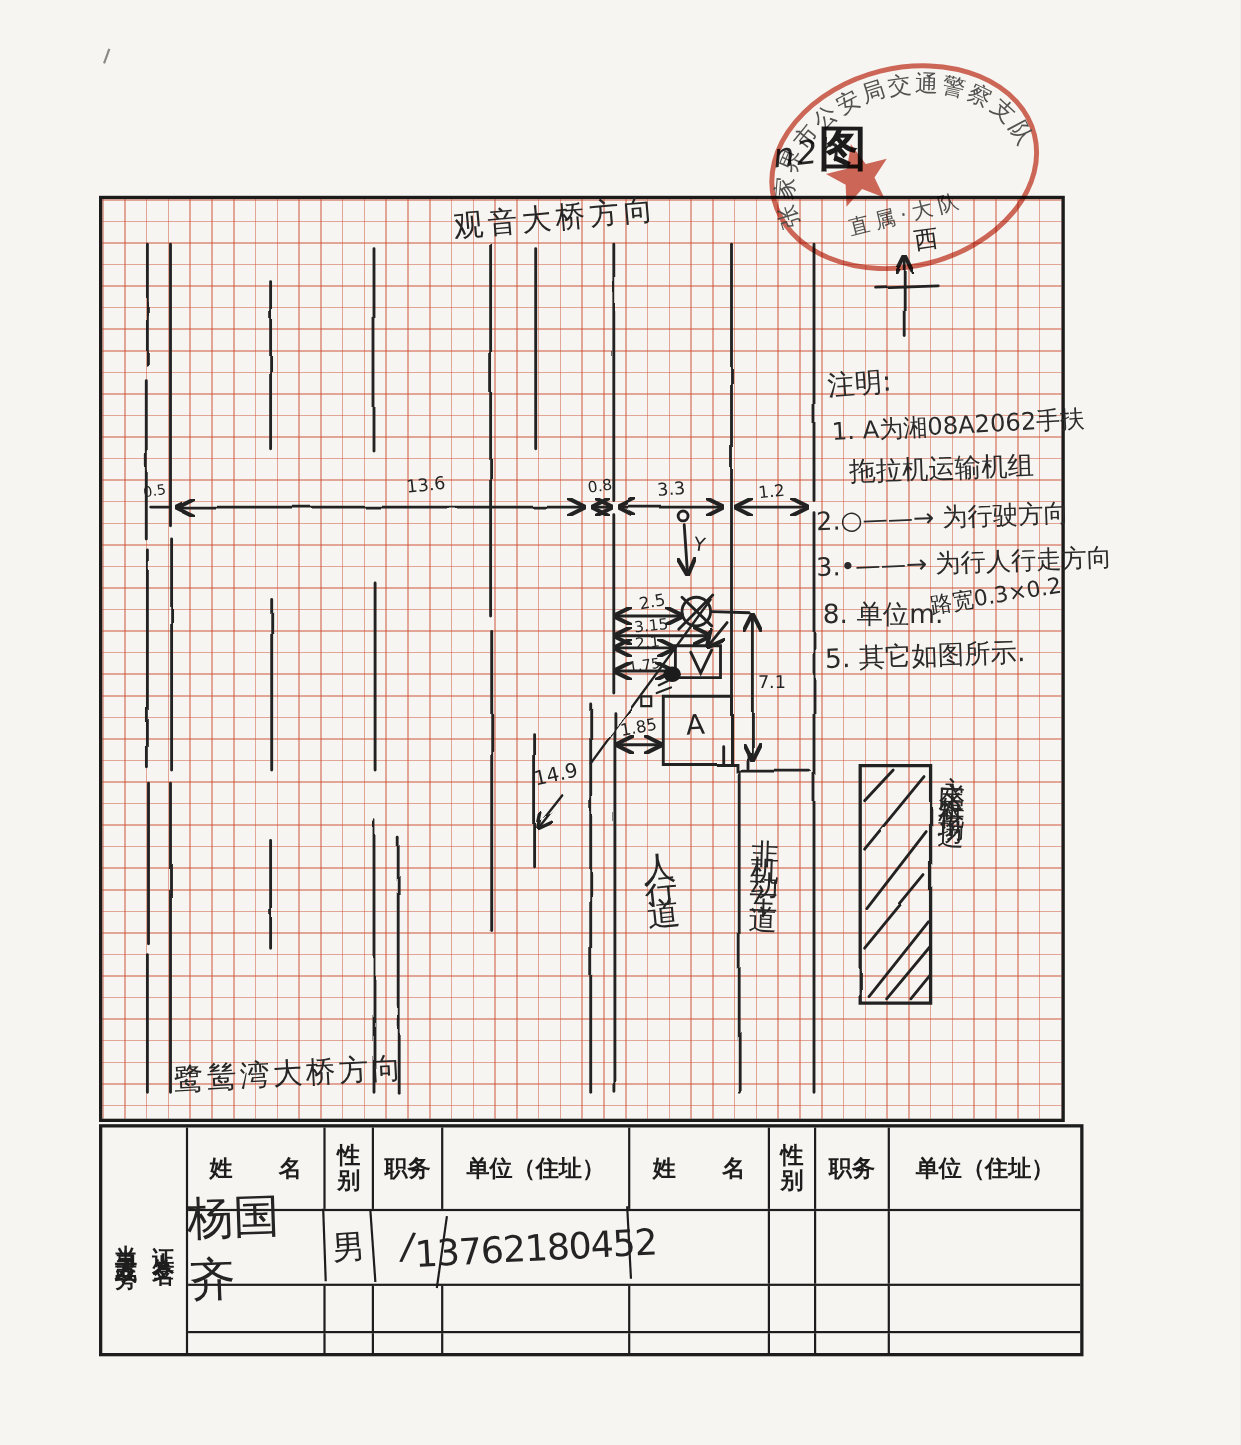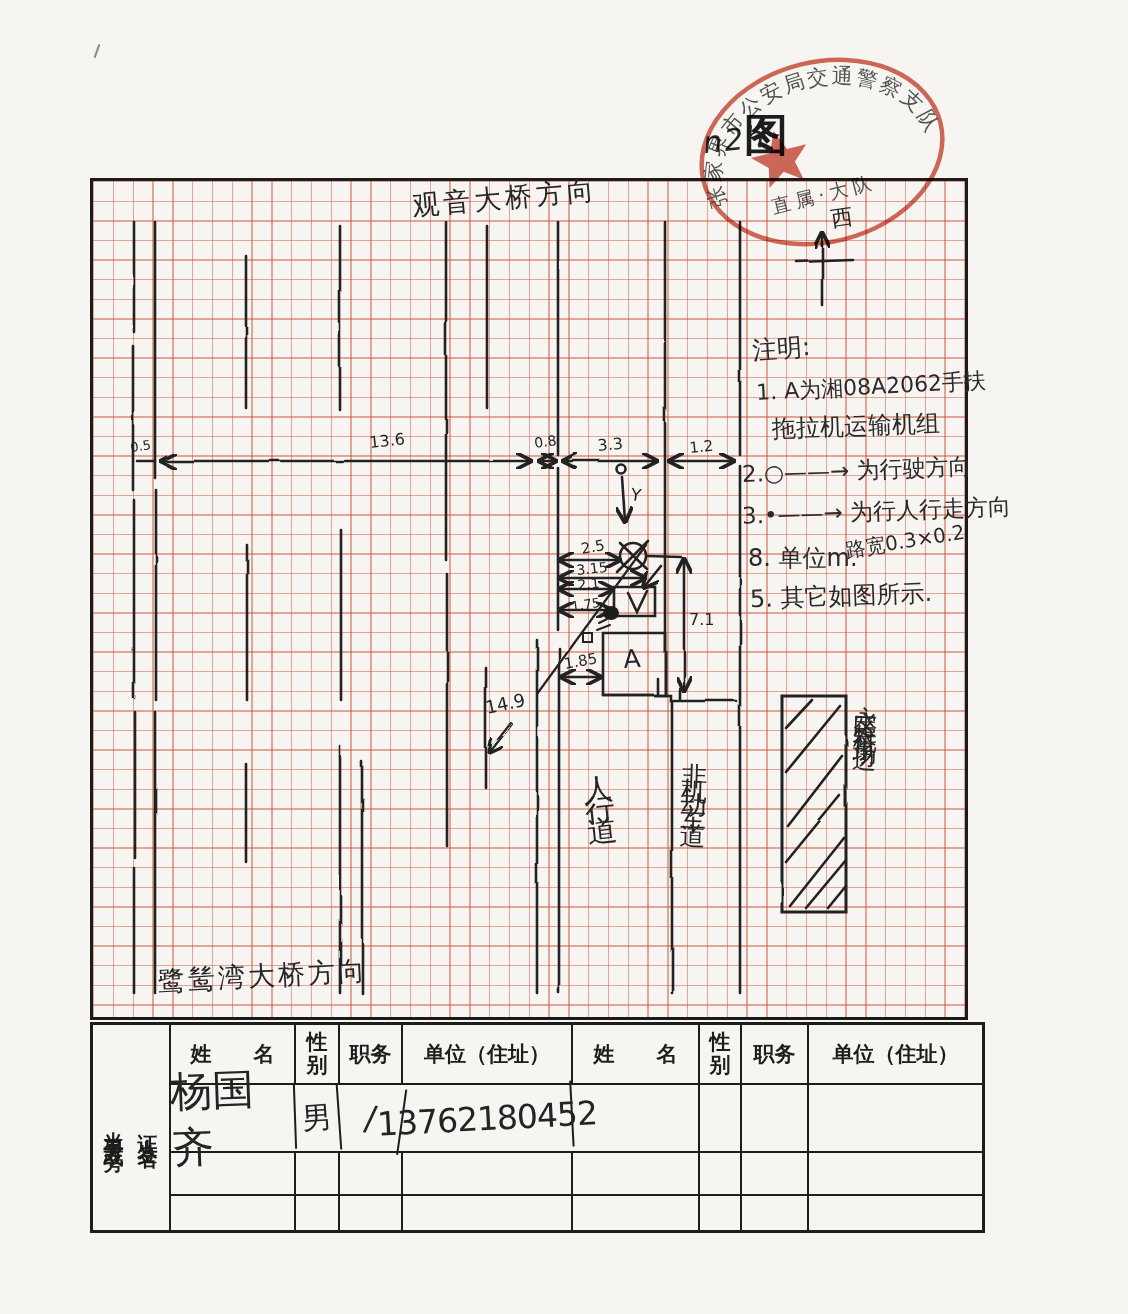--- a/index.html
+++ b/index.html
@@ -30,21 +30,21 @@
   .side-col{position:absolute;top:50%;transform:translateY(-50%);writing-mode:vertical-rl;text-orientation:upright;
             font-family:"Liberation Serif",serif;font-weight:bold;font-size:20px;letter-spacing:5px;}
   .cols{flex:1;display:flex;flex-direction:column;}
   .trow{display:flex;border-bottom:2px solid #1d1d1d;box-sizing:border-box;}
   .trow:last-child{border-bottom:none;}
   .tc{border-right:2px solid #1d1d1d;box-sizing:border-box;display:flex;align-items:center;justify-content:center;
       font-family:"Liberation Serif",serif;font-weight:bold;font-size:21px;position:relative;overflow:visible;}
   .tc:last-child{border-right:none;}
   .w-name{width:125px;}.w-sex{width:44px;}.w-duty{width:63px;}.w-unit{width:170px;}
   .w-name2{width:127px;}.w-sex2{width:42px;}.w-duty2{width:67px;}.w-unit2{flex:1;}
-  .h-head{height:60px;}.h-r1{height:68px;}.h-r2{height:43px;}.h-r3{flex:1;}
+  .h-head{height:76px;}.h-r1{height:68px;}.h-r2{height:43px;}.h-r3{flex:1;}
   .sex-stack{display:flex;flex-direction:column;line-height:23px;align-items:center;}
   .hw-cell{font-family:"DejaVu Sans",sans-serif;font-weight:normal;color:#242424;}
   .scan-mark{position:absolute;left:96px;top:44px;width:2px;height:14px;background:#8a8a88;transform:rotate(20deg);}
   svg text{font-family:"DejaVu Sans",sans-serif;fill:#242424;}
 </style>
 </head>
 <body>
 
 <div class="page">
 

